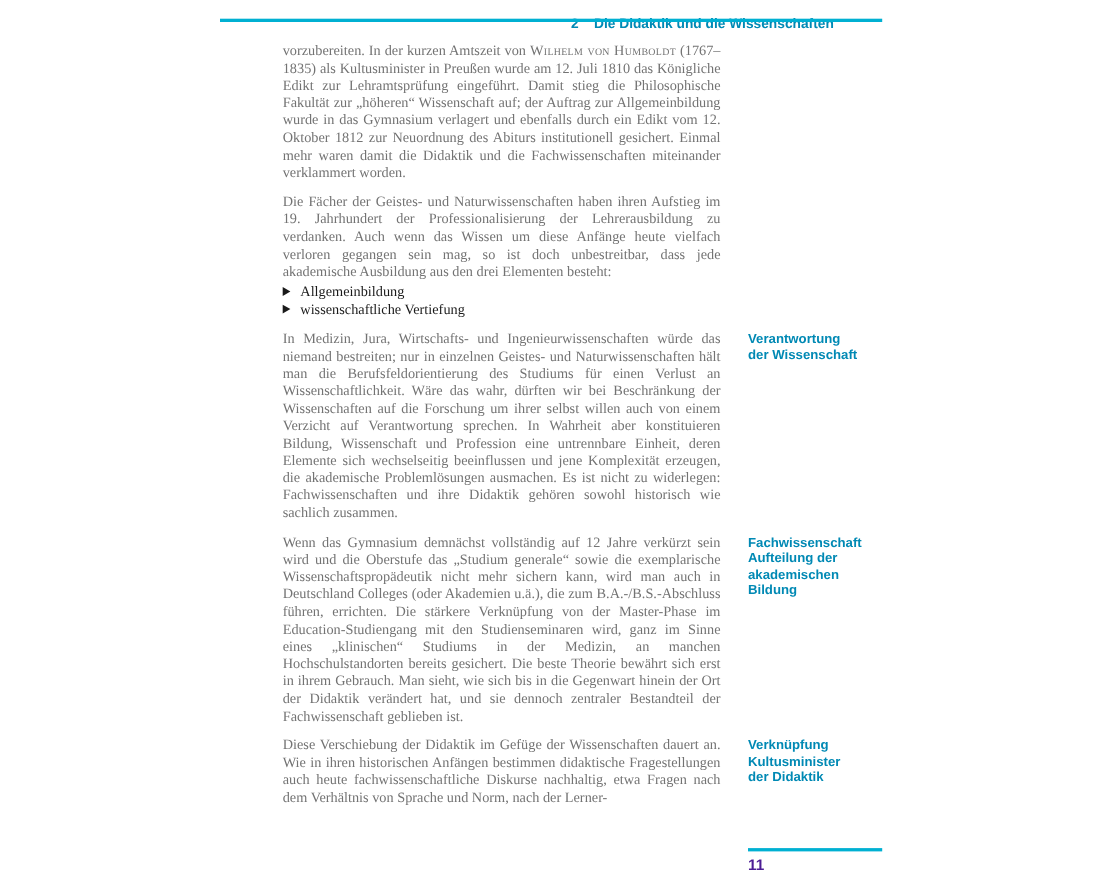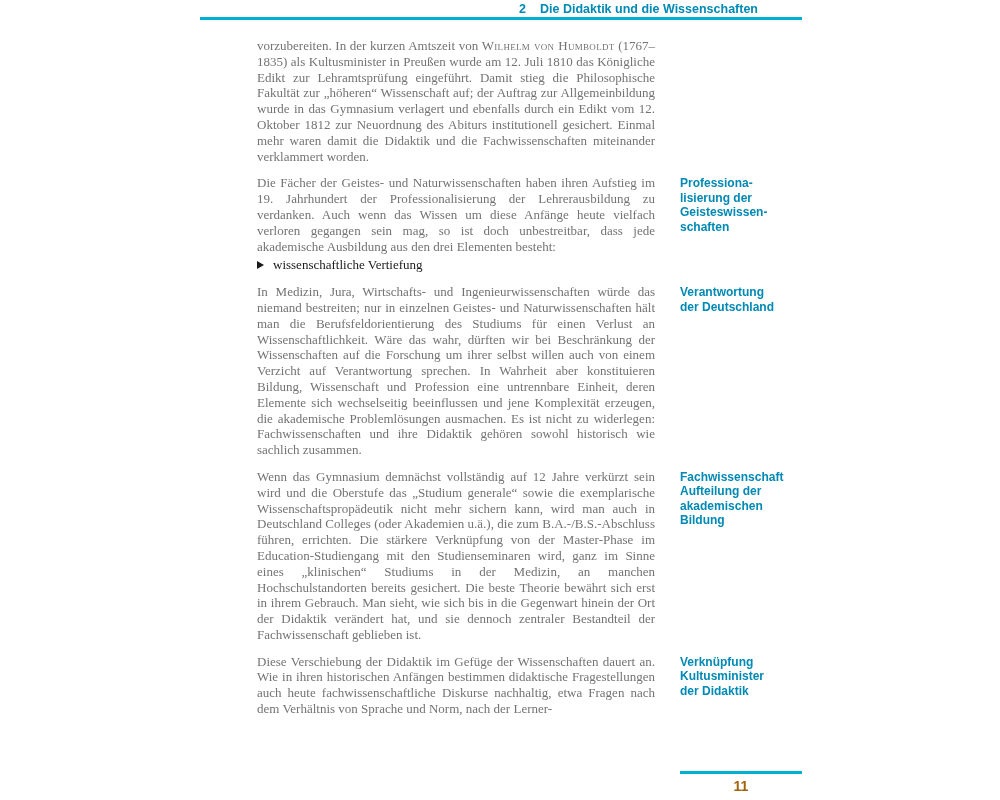--- a/index.html
+++ b/index.html
@@ -11,21 +11,21 @@
   .page {
     position: relative;
     width: 1000px;
     height: 800px;
     background: #ffffff;
     font-family: "Liberation Serif", serif;
     overflow: hidden;
   }
   .chapter-heading {
     position: absolute;
-    top: 2px;
+    top: 14px;
     left: 200px;
     width: 558px;
     text-align: right;
     font-family: "Liberation Sans", sans-serif;
     font-weight: bold;
     font-size: 12.5px;
     color: var(--accent);
     white-space: nowrap;
   }
   .chapter-number { margin-right: 14px; }
@@ -93,25 +93,25 @@
     left: 680px;
     width: 122px;
     height: 3px;
     background: var(--rule);
   }
   .page-number {
     position: absolute;
     top: 778px;
     left: 680px;
     width: 122px;
-    text-align: center;
+    text-align: left;
     font-family: "Liberation Sans", sans-serif;
     font-weight: bold;
     font-size: 14px;
-    color: #a16207;
+    color: #4c1d95;
   }
 </style>
 </head>
 <body>
 
 <div class="page">
 
   <div class="chapter-heading">
     <span class="chapter-number">2</span><span>Die Didaktik und die Wissenschaften</span>
   </div>
@@ -125,42 +125,38 @@
       </div>
       <aside class="note-col"></aside>
     </section>
 
     <section class="row">
       <div class="main-col">
         <p class="para">Die Fächer der Geistes- und Naturwissenschaften haben ihren Aufstieg im 19. Jahrhundert der Professionalisierung der Lehrerausbildung zu verdanken. Auch wenn das Wissen um diese Anfänge heute vielfach verloren gegangen sein mag, so ist doch unbestreitbar, dass jede akademische Ausbildung aus den drei Elementen besteht:</p>
         <ul class="bullets">
           <li>
               <span class="tri"></span>
+              <span>Allgemeinbildung</span>
+            </li>
+          <li>
+              <span class="tri"></span>
               <span>wissenschaftliche Vertiefung</span>
             </li>
         </ul>
       </div>
-      <aside class="note-col">
-        <div class="margin-note">
-          <span class="note-line">Professiona-</span>
-          <span class="note-line">lisierung der</span>
-          <span class="note-line">Geisteswissen-</span>
-          <span class="note-line">schaften</span>
-        </div>
-      </aside>
     </section>
 
     <section class="row">
       <div class="main-col">
         <p class="para">In Medizin, Jura, Wirtschafts- und Ingenieurwissenschaften würde das niemand bestreiten; nur in einzelnen Geistes- und Naturwissenschaften hält man die Berufsfeldorientierung des Studiums für einen Verlust an Wissenschaftlichkeit. Wäre das wahr, dürften wir bei Beschränkung der Wissenschaften auf die Forschung um ihrer selbst willen auch von einem Verzicht auf Verantwortung sprechen. In Wahrheit aber konstituieren Bildung, Wissenschaft und Profession eine untrennbare Einheit, deren Elemente sich wechselseitig beeinflussen und jene Komplexität erzeugen, die akademische Problemlösungen ausmachen. Es ist nicht zu widerlegen: Fachwissenschaften und ihre Didaktik gehören sowohl historisch wie sachlich zusammen.</p>
       </div>
       <aside class="note-col">
         <div class="margin-note">
           <span class="note-line">Verantwortung</span>
-          <span class="note-line">der Deutschland</span>
+          <span class="note-line">der Wissenschaft</span>
         </div>
       </aside>
     </section>
 
     <section class="row">
       <div class="main-col">
         <p class="para">Wenn das Gymnasium demnächst vollständig auf 12 Jahre verkürzt sein wird und die Oberstufe das „Studium generale“ sowie die exemplarische Wissenschaftspropädeutik nicht mehr sichern kann, wird man auch in Deutschland Colleges (oder Akademien u.ä.), die zum B.A.-/B.S.-Abschluss führen, errichten. Die stärkere Verknüpfung von der Master-Phase im Education-Studiengang mit den Studienseminaren wird, ganz im Sinne eines „klinischen“ Studiums in der Medizin, an manchen Hochschulstandorten bereits gesichert. Die beste Theorie bewährt sich erst in ihrem Gebrauch. Man sieht, wie sich bis in die Gegenwart hinein der Ort der Didaktik verändert hat, und sie dennoch zentraler Bestandteil der Fachwissenschaft geblieben ist.</p>
       </div>
       <aside class="note-col">
         <div class="margin-note">

